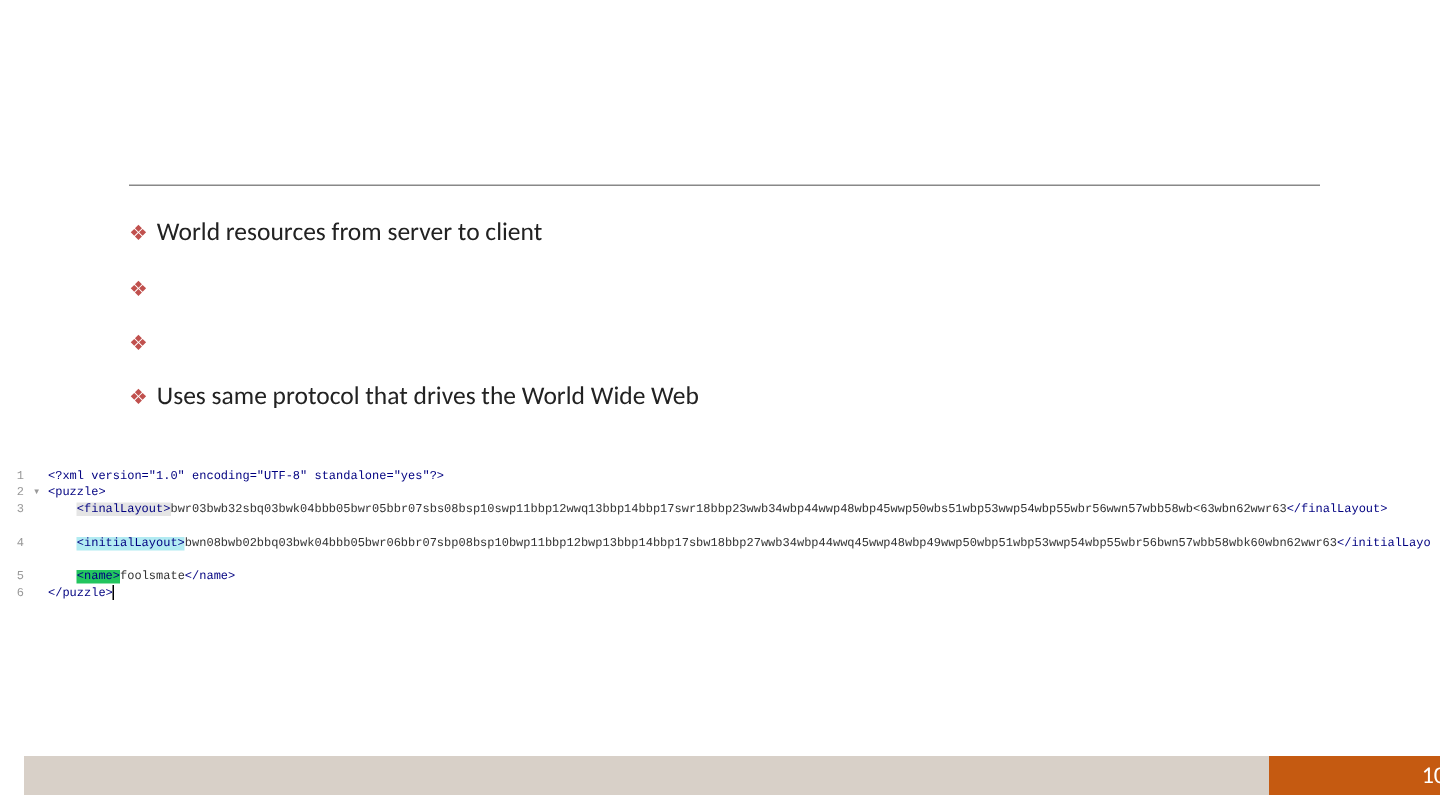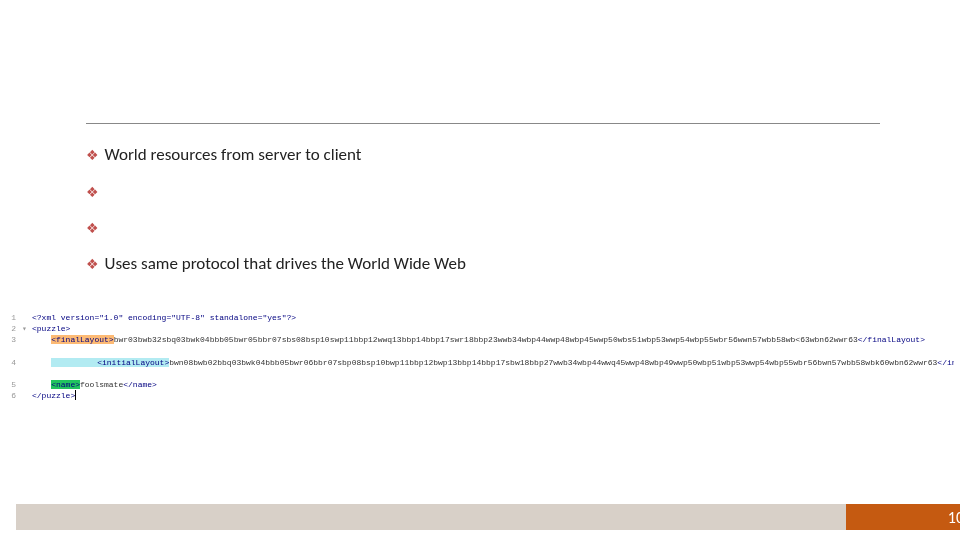--- a/index.html
+++ b/index.html
@@ -72,22 +72,22 @@
     color: #999;
     padding-right: 6px;
     flex-shrink: 0;
   }
   .line-content {
     white-space: pre;
     overflow: hidden;
   }
   .xml-tag { color: #000080; }
   .xml-text { color: #333; }
-  .hl-yellow { background: #fdba74; }
-  .hl-cyan { background: #b2ebf2; padding-left: 46px; }
+  .hl-yellow { background: #e5e5e5; }
+  .hl-cyan { background: #b2ebf2; }
   .hl-red { background: #22c55e; }
   .folder { color: #999; }
   .cursor {
     display: inline-block;
     width: 1px;
     height: 10px;
     background: #000;
     vertical-align: text-bottom;
   }
   .footer-bar {

